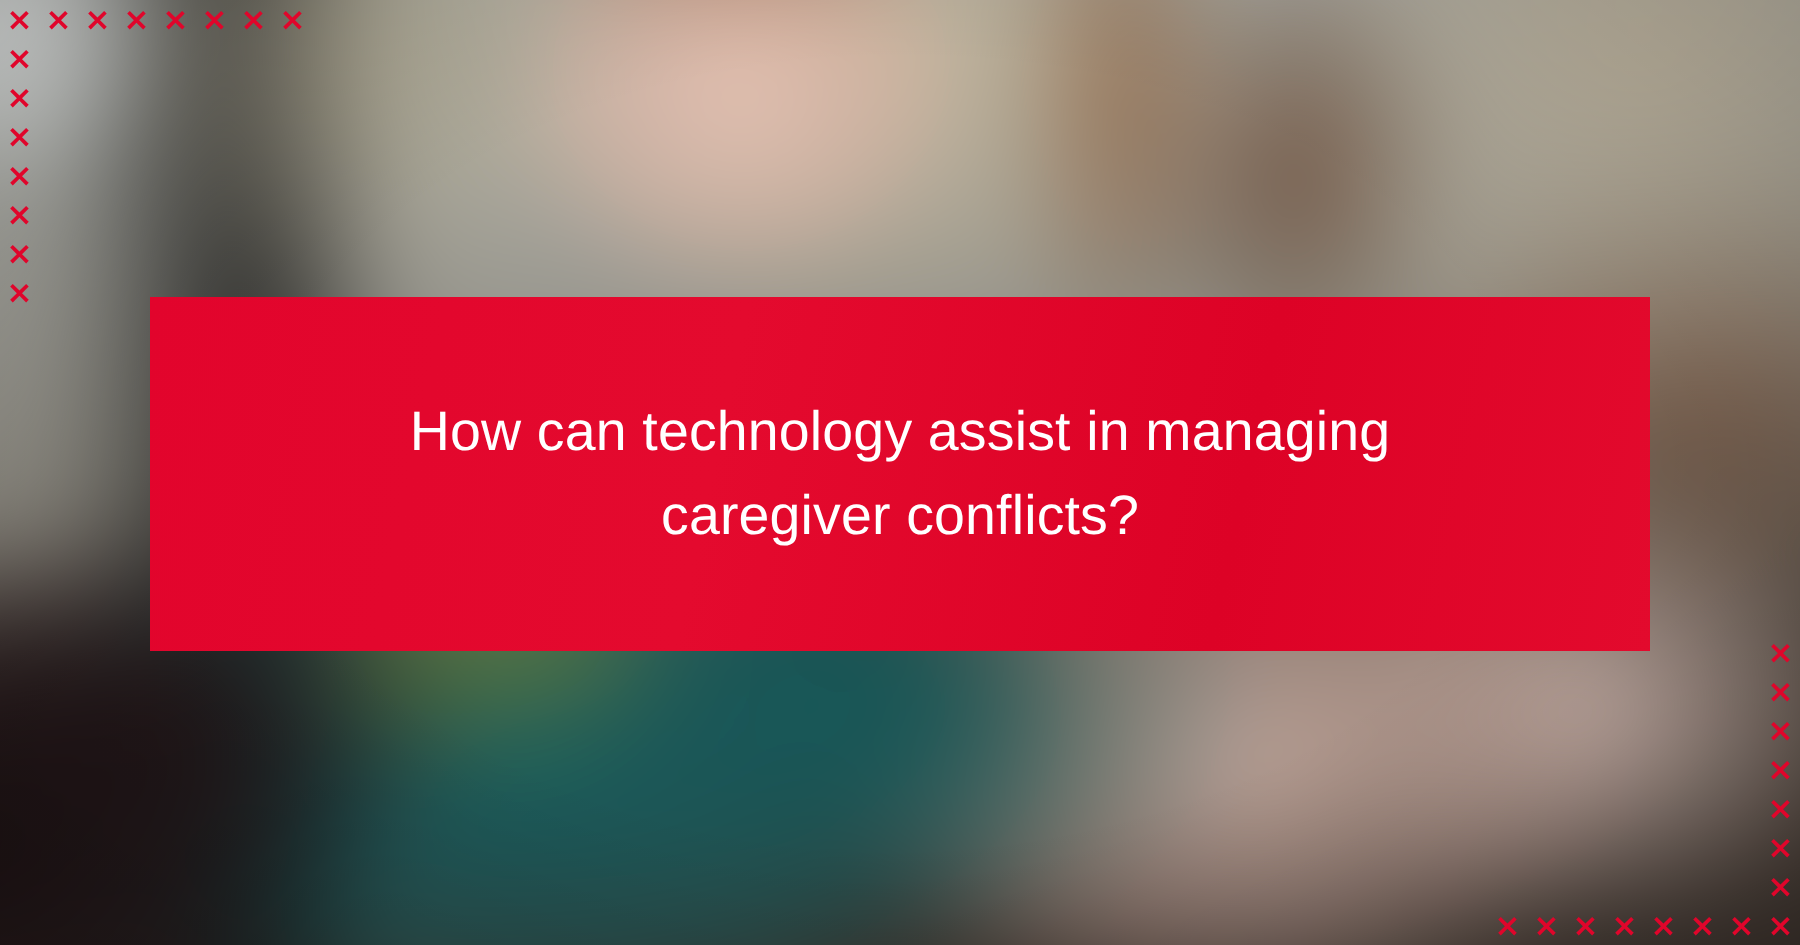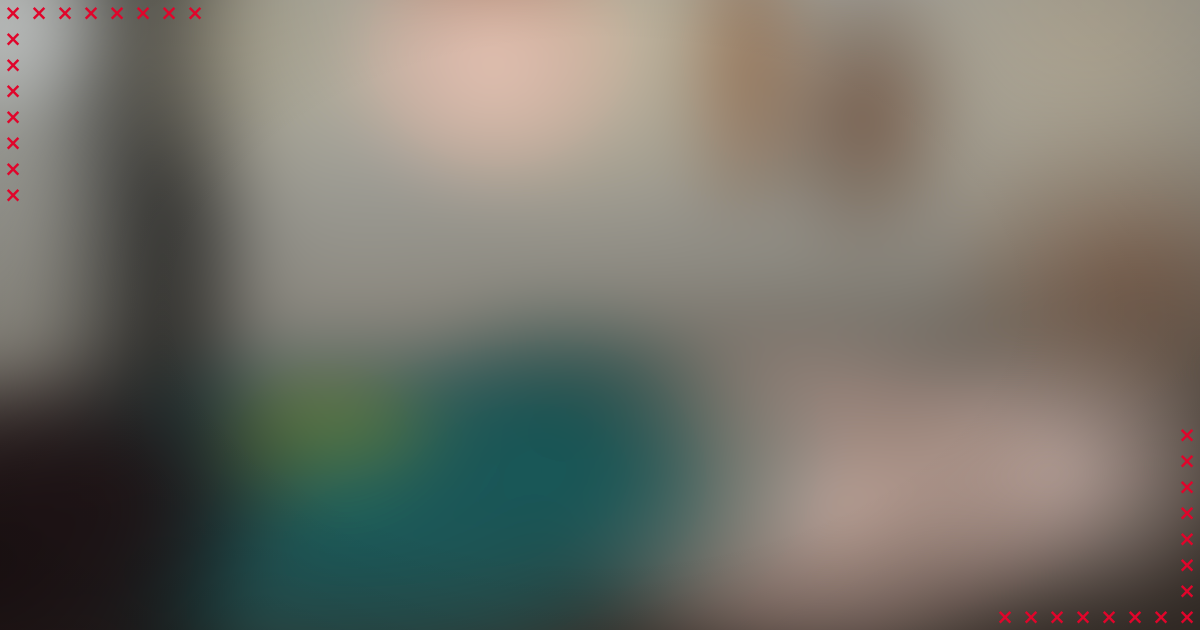--- a/index.html
+++ b/index.html
@@ -175,14 +175,17 @@
   <div class="x-group" id="x-right">
       <span class="x-mark" style="color: rgb(224, 5, 43);">×</span>
       <span class="x-mark" style="color: rgb(224, 5, 43);">×</span>
       <span class="x-mark" style="color: rgb(224, 5, 43);">×</span>
       <span class="x-mark" style="color: rgb(224, 5, 43);">×</span>
       <span class="x-mark" style="color: rgb(224, 5, 43);">×</span>
       <span class="x-mark" style="color: rgb(224, 5, 43);">×</span>
       <span class="x-mark" style="color: rgb(224, 5, 43);">×</span>
     </div>
 
+  <div id="banner">
+    <h1 id="banner-title">How can technology assist in managing caregiver conflicts?</h1>
+  </div>
 
 </div>
 
 </body></html>

